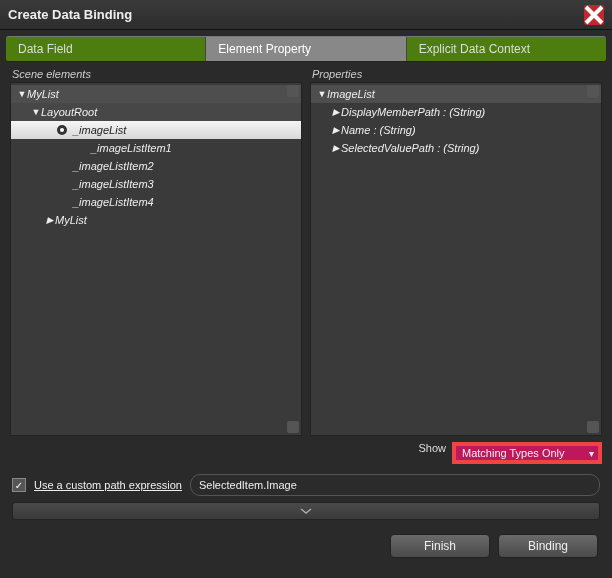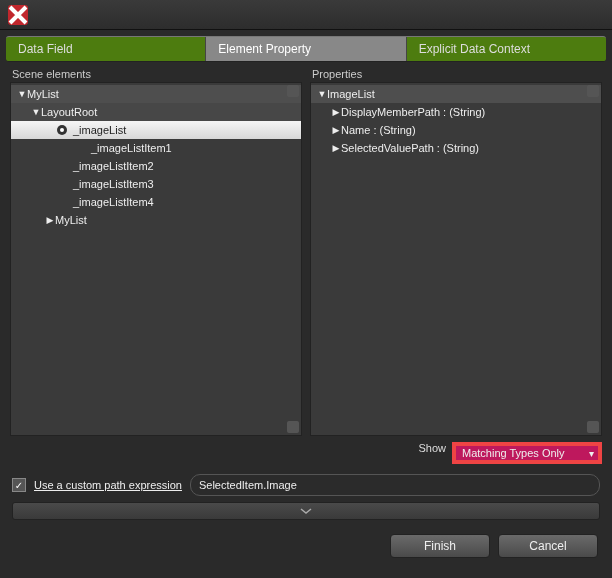--- a/index.html
+++ b/index.html
@@ -8,21 +8,21 @@
 .titlebar { background: linear-gradient(#3a3a3a,#2d2d2d); height: 30px; display:flex; align-items:center; padding: 0 8px; border-bottom:1px solid #111; }
 .titlebar .title { font-weight:bold; font-size:13px; color:#eee; flex:1; }
 .closebtn { width:20px; height:20px; background:#c1272d; border-radius:3px; display:flex; align-items:center; justify-content:center; color:#fff; font-weight:bold; cursor:pointer; }
 
 .tabs { display:flex; background:#4d7c0f; height:26px; border-top:1px solid #777; border-bottom:1px solid #222; margin:6px 6px 0 6px; border-radius:3px; overflow:hidden; }
 .tab { flex:1; display:flex; align-items:center; padding:0 12px; font-size:12px; color:#ddd; border-right:1px solid #444; cursor:pointer; }
 .tab:last-child { border-right:none; }
 .tab.active { background:#888; color:#fff; }
 
 .body { display:flex; padding:6px 10px 0 10px; gap:8px; }
-.pane { flex:1; display:flex; flex-direction:column; }
+.pane { flex:1; display:flex; flex-direction:column;font-style:italic; }
 .pane-label { font-size:11px; color:#ccc; margin-bottom:2px; padding-left:2px; }
 .tree { background:#3a3a3a; border:1px solid #222; height:354px; overflow:hidden; position:relative; }
 .tree-inner { padding:2px 0; }
 .row { height:18px; display:flex; align-items:center; font-size:11px; color:#eee; white-space:nowrap; cursor:pointer; }
 .row .arrow { width:10px; display:inline-block; text-align:center; font-size:9px; }
 .row.sel { background:linear-gradient(#f5f5f5,#d8d8d8); color:#222; }
 .row .ico { width:14px; height:14px; margin-right:4px; display:inline-flex; align-items:center; justify-content:center; }
 .row .ico svg { width:12px; height:12px; }
 .scrollcap { position:absolute; right:2px; width:12px; background:#555; border-radius:2px; }
 .scrollcap.top { top:2px; height:12px; }
@@ -40,20 +40,21 @@
 .expander { margin:0 12px; height:18px; background:linear-gradient(#4a4a4a,#3a3a3a); border:1px solid #222; border-radius:3px; display:flex; align-items:center; justify-content:center; cursor:pointer; }
 .expander svg { width:14px; height:8px; }
 
 .footer { display:flex; justify-content:flex-end; gap:8px; padding:14px 14px 0 0; }
 .btn { width:100px; height:24px; background:linear-gradient(#6a6a6a,#4a4a4a); border:1px solid #222; border-radius:4px; color:#eee; font-size:12px; display:flex; align-items:center; justify-content:center; cursor:pointer; }
 </style>
 </head>
 <body>
 
 <div class="titlebar">
+  <div class="title">Create Data Binding</div>
   <div class="closebtn">
     <svg viewBox="0 0 10 10">
         <path d="M1 1 L9 9 M9 1 L1 9" stroke="#fff" stroke-width="2" fill="none"></path>
       </svg>
   </div>
 </div>
 
 <div class="tabs">
   <div class="tab">Data Field</div>
   <div class="tab active">Element Property</div>
@@ -147,14 +148,14 @@
 </div>
 
 <div class="expander">
   <svg viewBox="0 0 14 8">
       <path d="M2 2 L7 6 L12 2" stroke="#aaa" stroke-width="1.5" fill="none"></path>
     </svg>
 </div>
 
 <div class="footer">
   <div class="btn">Finish</div>
-  <div class="btn">Cancel</div>
+  <div class="btn">Binding</div>
 </div>
 
 </body></html>

